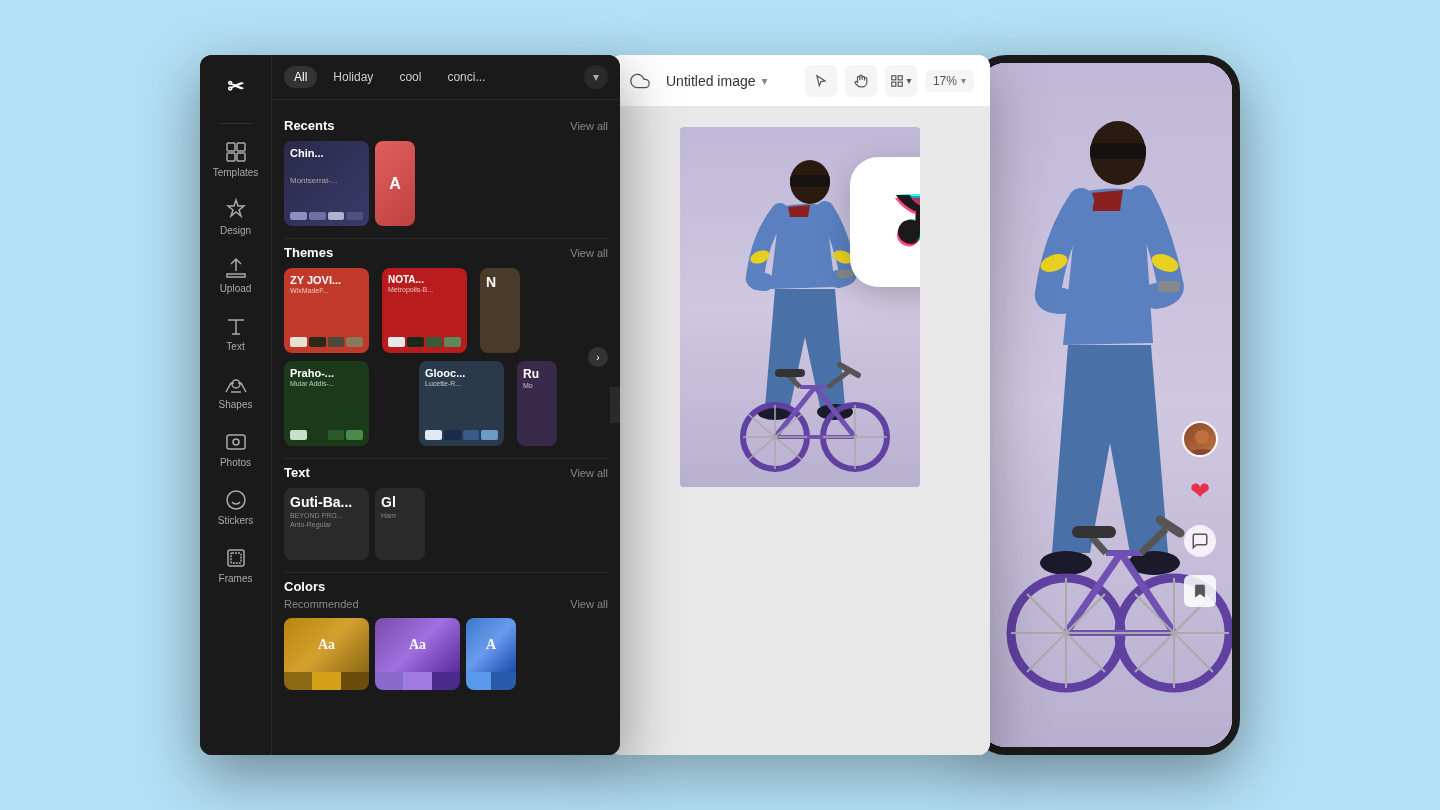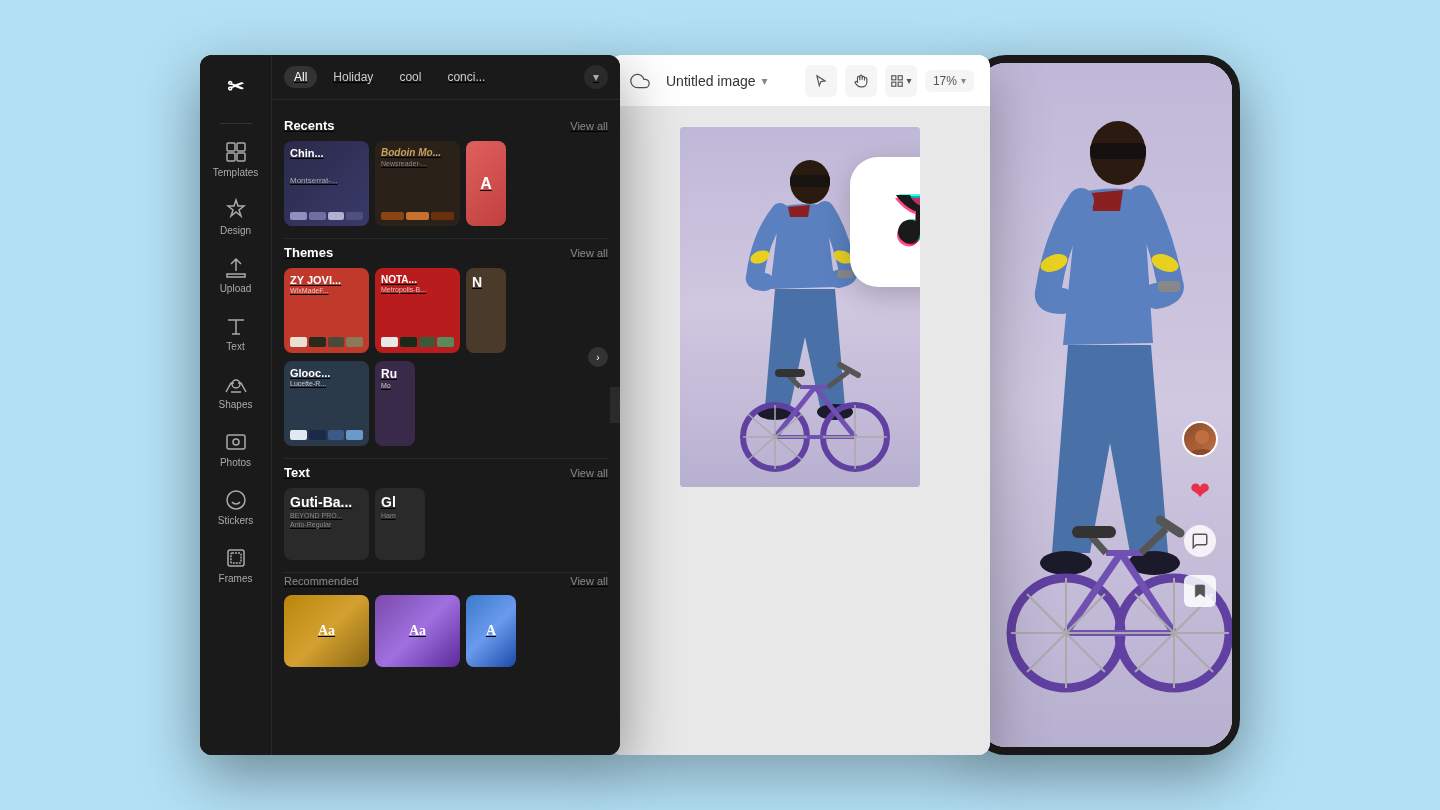--- a/index.html
+++ b/index.html
@@ -91,21 +91,20 @@
       text-align: center;
     }
 
     
     .content-panel {
       flex: 1;
       background: #1a1a1a;
       display: flex;
       flex-direction: column;
       overflow: hidden;
-      text-decoration: underline;
     }
 
     
     .filter-tabs {
       display: flex;
       align-items: center;
       padding: 10px 12px;
       gap: 6px;
       border-bottom: 1px solid #2a2a2a;
     }
@@ -236,21 +235,21 @@
     .card-orange-swatches {
       display: flex;
       gap: 2px;
       margin-top: auto;
     }
 
     
     .themes-grid {
       display: flex;
       flex-wrap: wrap;
-      gap: 6px;
+      gap: 13px;
       margin-bottom: 12px;
     }
 
     .theme-card {
       width: 85px;
       height: 85px;
       border-radius: 8px;
       overflow: hidden;
       cursor: pointer;
       padding: 6px;
@@ -265,20 +264,21 @@
     .theme-nota {
       background: #b91c1c;
     }
 
     .theme-praho {
       background: #1a3a1a;
     }
 
     .theme-glooc {
       background: #2a3a4a;
+      margin-left: 37px;
     }
 
     .theme-card .theme-title {
       font-size: 11px;
       font-weight: 700;
       color: #fff;
     }
 
     .theme-card .theme-subtitle {
       font-size: 7px;
@@ -330,21 +330,21 @@
       margin-bottom: 8px;
     }
 
     .color-card {
       width: 85px;
       height: 72px;
       border-radius: 8px;
       overflow: hidden;
       cursor: pointer;
       display: flex;
-      flex-direction: row;
+      flex-direction: column;
       text-align: right;
     }
 
     .color-card-top {
       flex: 1;
       display: flex;
       align-items: center;
       justify-content: center;
     }
 
@@ -713,29 +713,20 @@
             <div class="card-title">Chin...</div>
             <div class="card-subtitle">Montserrat-...</div>
             <div class="card-color-bar">
               <div class="color-swatch" style="background:#9090c0"></div>
               <div class="color-swatch" style="background:#7070a0"></div>
               <div class="color-swatch" style="background:#b0b0d0"></div>
               <div class="color-swatch" style="background:#505080"></div>
             </div>
           </div>
 
-          <div class="template-card template-card-bodoin">
-            <div class="card-title" style="font-size:10px; color:#c8a060; font-style:italic;">Bodoin Mo...</div>
-            <div class="card-subtitle" style="font-size:7px; color:#888;">Newsreader-...</div>
-            <div class="card-orange-swatches">
-              <div class="color-swatch" style="background:#8B4513"></div>
-              <div class="color-swatch" style="background:#c87030"></div>
-              <div class="color-swatch" style="background:#6a3010"></div>
-            </div>
-          </div>
 
           <div class="template-card" style="background: linear-gradient(135deg,#e06060,#c04040); width:40px; display:flex; align-items:center; justify-content:center;">
             <span style="color:#fff; font-weight:700; font-size:16px;">A</span>
           </div>
         </div>
 
         <div class="section-divider"></div>
 
         <div class="section-header">
           <span class="section-title">Themes</span>
@@ -765,20 +756,30 @@
                 <div class="color-swatch" style="background:#5a8a5a; height:10px;"></div>
               </div>
             </div>
 
             <div class="theme-card" style="background:#4a3a2a; width:40px;">
               <div class="theme-title" style="font-size:14px;">N</div>
             </div>
           </div>
 
           <div class="themes-grid" style="margin-top:-4px;">
+            <div class="theme-card theme-praho">
+              <div class="theme-title">Praho-...</div>
+              <div class="theme-subtitle">Mular Addis-...</div>
+              <div class="theme-swatches">
+                <div class="color-swatch" style="background:#c8e0c8; height:10px;"></div>
+                <div class="color-swatch" style="background:#1a3a1a; height:10px;"></div>
+                <div class="color-swatch" style="background:#2a5a2a; height:10px;"></div>
+                <div class="color-swatch" style="background:#4a8a4a; height:10px;"></div>
+              </div>
+            </div>
 
             <div class="theme-card theme-glooc">
               <div class="theme-title">Glooc...</div>
               <div class="theme-subtitle">Lucette-R...</div>
               <div class="theme-swatches">
                 <div class="color-swatch" style="background:#e0e8f0; height:10px;"></div>
                 <div class="color-swatch" style="background:#1a2a4a; height:10px;"></div>
                 <div class="color-swatch" style="background:#3a5a8a; height:10px;"></div>
                 <div class="color-swatch" style="background:#6a9aca; height:10px;"></div>
               </div>
@@ -807,20 +808,23 @@
             <div class="font-sub">Anto-Regular</div>
           </div>
           <div class="font-card" style="width:50px;">
             <div class="font-name">Gl</div>
             <div class="font-sub">Ham</div>
           </div>
         </div>
 
         <div class="section-divider"></div>
 
+        <div class="section-header">
+          <span class="section-title">Colors</span>
+        </div>
         <div class="section-header" style="margin-top:-4px;">
           <span style="font-size:11px; color:#888;">Recommended</span>
           <span class="view-all">View all</span>
         </div>
 
         <div class="colors-grid">
           <div class="color-card">
             <div class="color-card-top" style="background: linear-gradient(135deg, #b8860b, #d4a030, #8B6914);">
               <span style="font-size:14px; font-weight:bold; color:#fff; font-family: serif;">Aa</span>
             </div>

